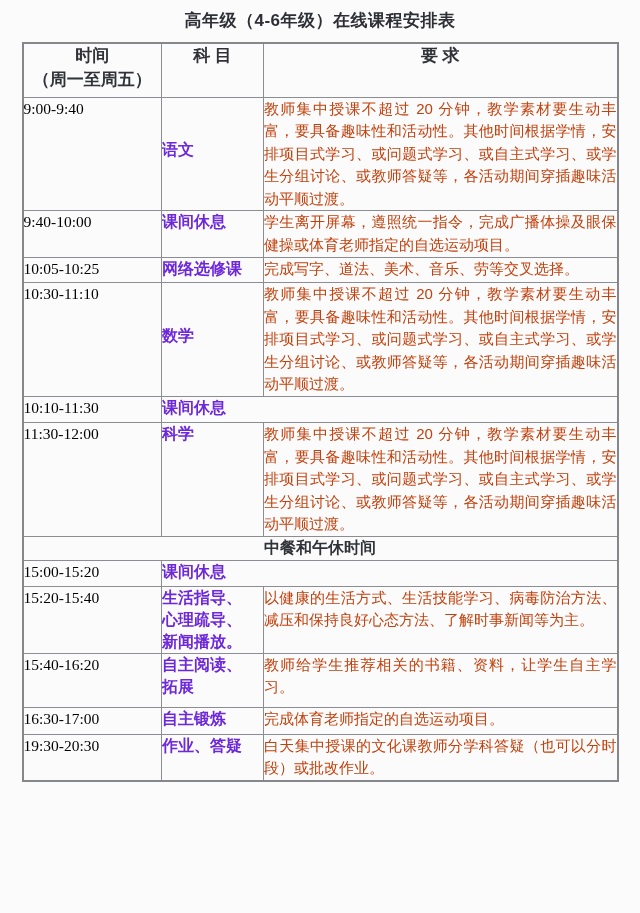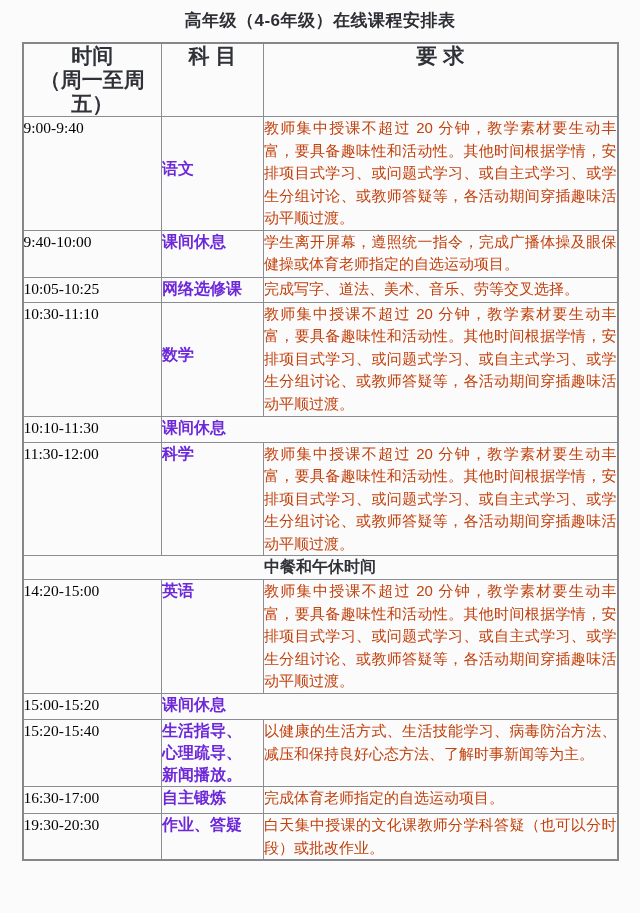--- a/index.html
+++ b/index.html
@@ -35,21 +35,21 @@
   table.schedule col.c-subj { width: 102px; }
   table.schedule col.c-req  { width: 354px; }
   table.schedule th, table.schedule td {
     border: 1px solid #8c8d91;
     padding: 0;
     box-sizing: border-box;
     overflow: hidden;
   }
   table.schedule { border: 2px solid #86878b; }
   th.h-cell {
-    font-size: 21px;
+    font-size: 17px;
     font-weight: bold;
     color: #313237;
     text-align: center;
     vertical-align: top;
     padding-top: 4px;
     white-space: pre-line;
     line-height: 24px;
   }
   td.time-cell {
     vertical-align: top;
@@ -137,35 +137,36 @@
           <td class="subject-cell" colspan="2">课间休息</td>
         </tr>
         <tr style="height: 112px;">
           <td class="time-cell">11:30-12:00</td>
           <td class="subject-cell">科学</td>
           <td class="req-cell">教师集中授课不超过 20 分钟，教学素材要生动丰富，要具备趣味性和活动性。其他时间根据学情，安排项目式学习、或问题式学习、或自主式学习、或学生分组讨论、或教师答疑等，各活动期间穿插趣味活动平顺过渡。</td>
         </tr>
         <tr style="height: 24px;">
           <td class="section-cell" colspan="3">中餐和午休时间</td>
         </tr>
-        <tr style="height: 114px;">
-          <td class="time-cell">14:20-15:00</td>
-          <td class="subject-cell">英语</td>
-          <td class="req-cell">教师集中授课不超过 20 分钟，教学素材要生动丰富，要具备趣味性和活动性。其他时间根据学情，安排项目式学习、或问题式学习、或自主式学习、或学生分组讨论、或教师答疑等，各活动期间穿插趣味活动平顺过渡。</td>
-        </tr>
         <tr style="height: 26px;">
           <td class="time-cell">15:00-15:20</td>
           <td class="subject-cell" colspan="2">课间休息</td>
         </tr>
         <tr style="height: 66px;">
           <td class="time-cell">15:20-15:40</td>
           <td class="subject-cell">生活指导、
 心理疏导、
 新闻播放。</td>
           <td class="req-cell">以健康的生活方式、生活技能学习、病毒防治方法、减压和保持良好心态方法、了解时事新闻等为主。</td>
+        </tr>
+        <tr style="height: 54px;">
+          <td class="time-cell">15:40-16:20</td>
+          <td class="subject-cell">自主阅读、
+拓展</td>
+          <td class="req-cell">教师给学生推荐相关的书籍、资料，让学生自主学习。</td>
         </tr>
         <tr style="height: 27px;">
           <td class="time-cell">16:30-17:00</td>
           <td class="subject-cell">自主锻炼</td>
           <td class="req-cell">完成体育老师指定的自选运动项目。</td>
         </tr>
         <tr style="height: 44px;">
           <td class="time-cell">19:30-20:30</td>
           <td class="subject-cell">作业、答疑</td>
           <td class="req-cell">白天集中授课的文化课教师分学科答疑（也可以分时段）或批改作业。</td>

